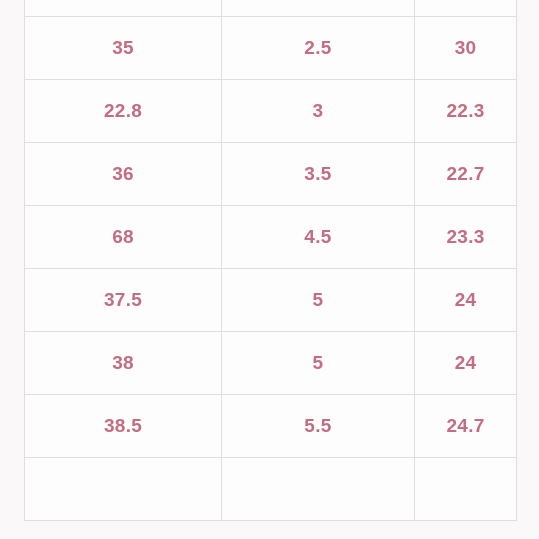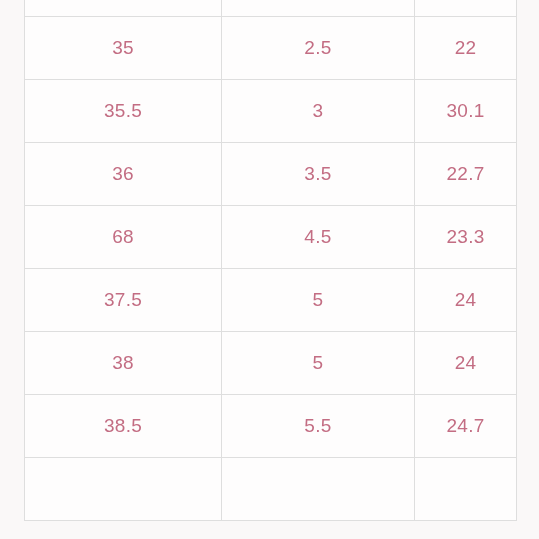--- a/index.html
+++ b/index.html
@@ -48,21 +48,21 @@
   #size-table col.c3 { width: 102px; }
 
   #size-table td {
     height: 63px;
     box-sizing: border-box;
     border: 1px solid #dedede;
     text-align: center;
     vertical-align: middle;
     color: #c36d83;
     font-size: 19px;
-    font-weight: 400;
+    font-weight: 700;
     letter-spacing: 0.3px;
     background: #fefdfd;
     padding: 0;
   }
 
   #size-table tr.partial td {
     color: transparent;
   }
 </style>
 </head>
@@ -80,27 +80,27 @@
 
         <tr class="partial">
           <td></td>
           <td></td>
           <td></td>
         </tr>
 
         <tr>
           <td>35</td>
           <td>2.5</td>
-          <td>22</td>
+          <td>30</td>
         </tr>
 
         <tr>
-          <td>35.5</td>
+          <td>22.8</td>
           <td>3</td>
-          <td>30.1</td>
+          <td>22.3</td>
         </tr>
 
         <tr>
           <td>36</td>
           <td>3.5</td>
           <td>22.7</td>
         </tr>
 
 
         <tr>

